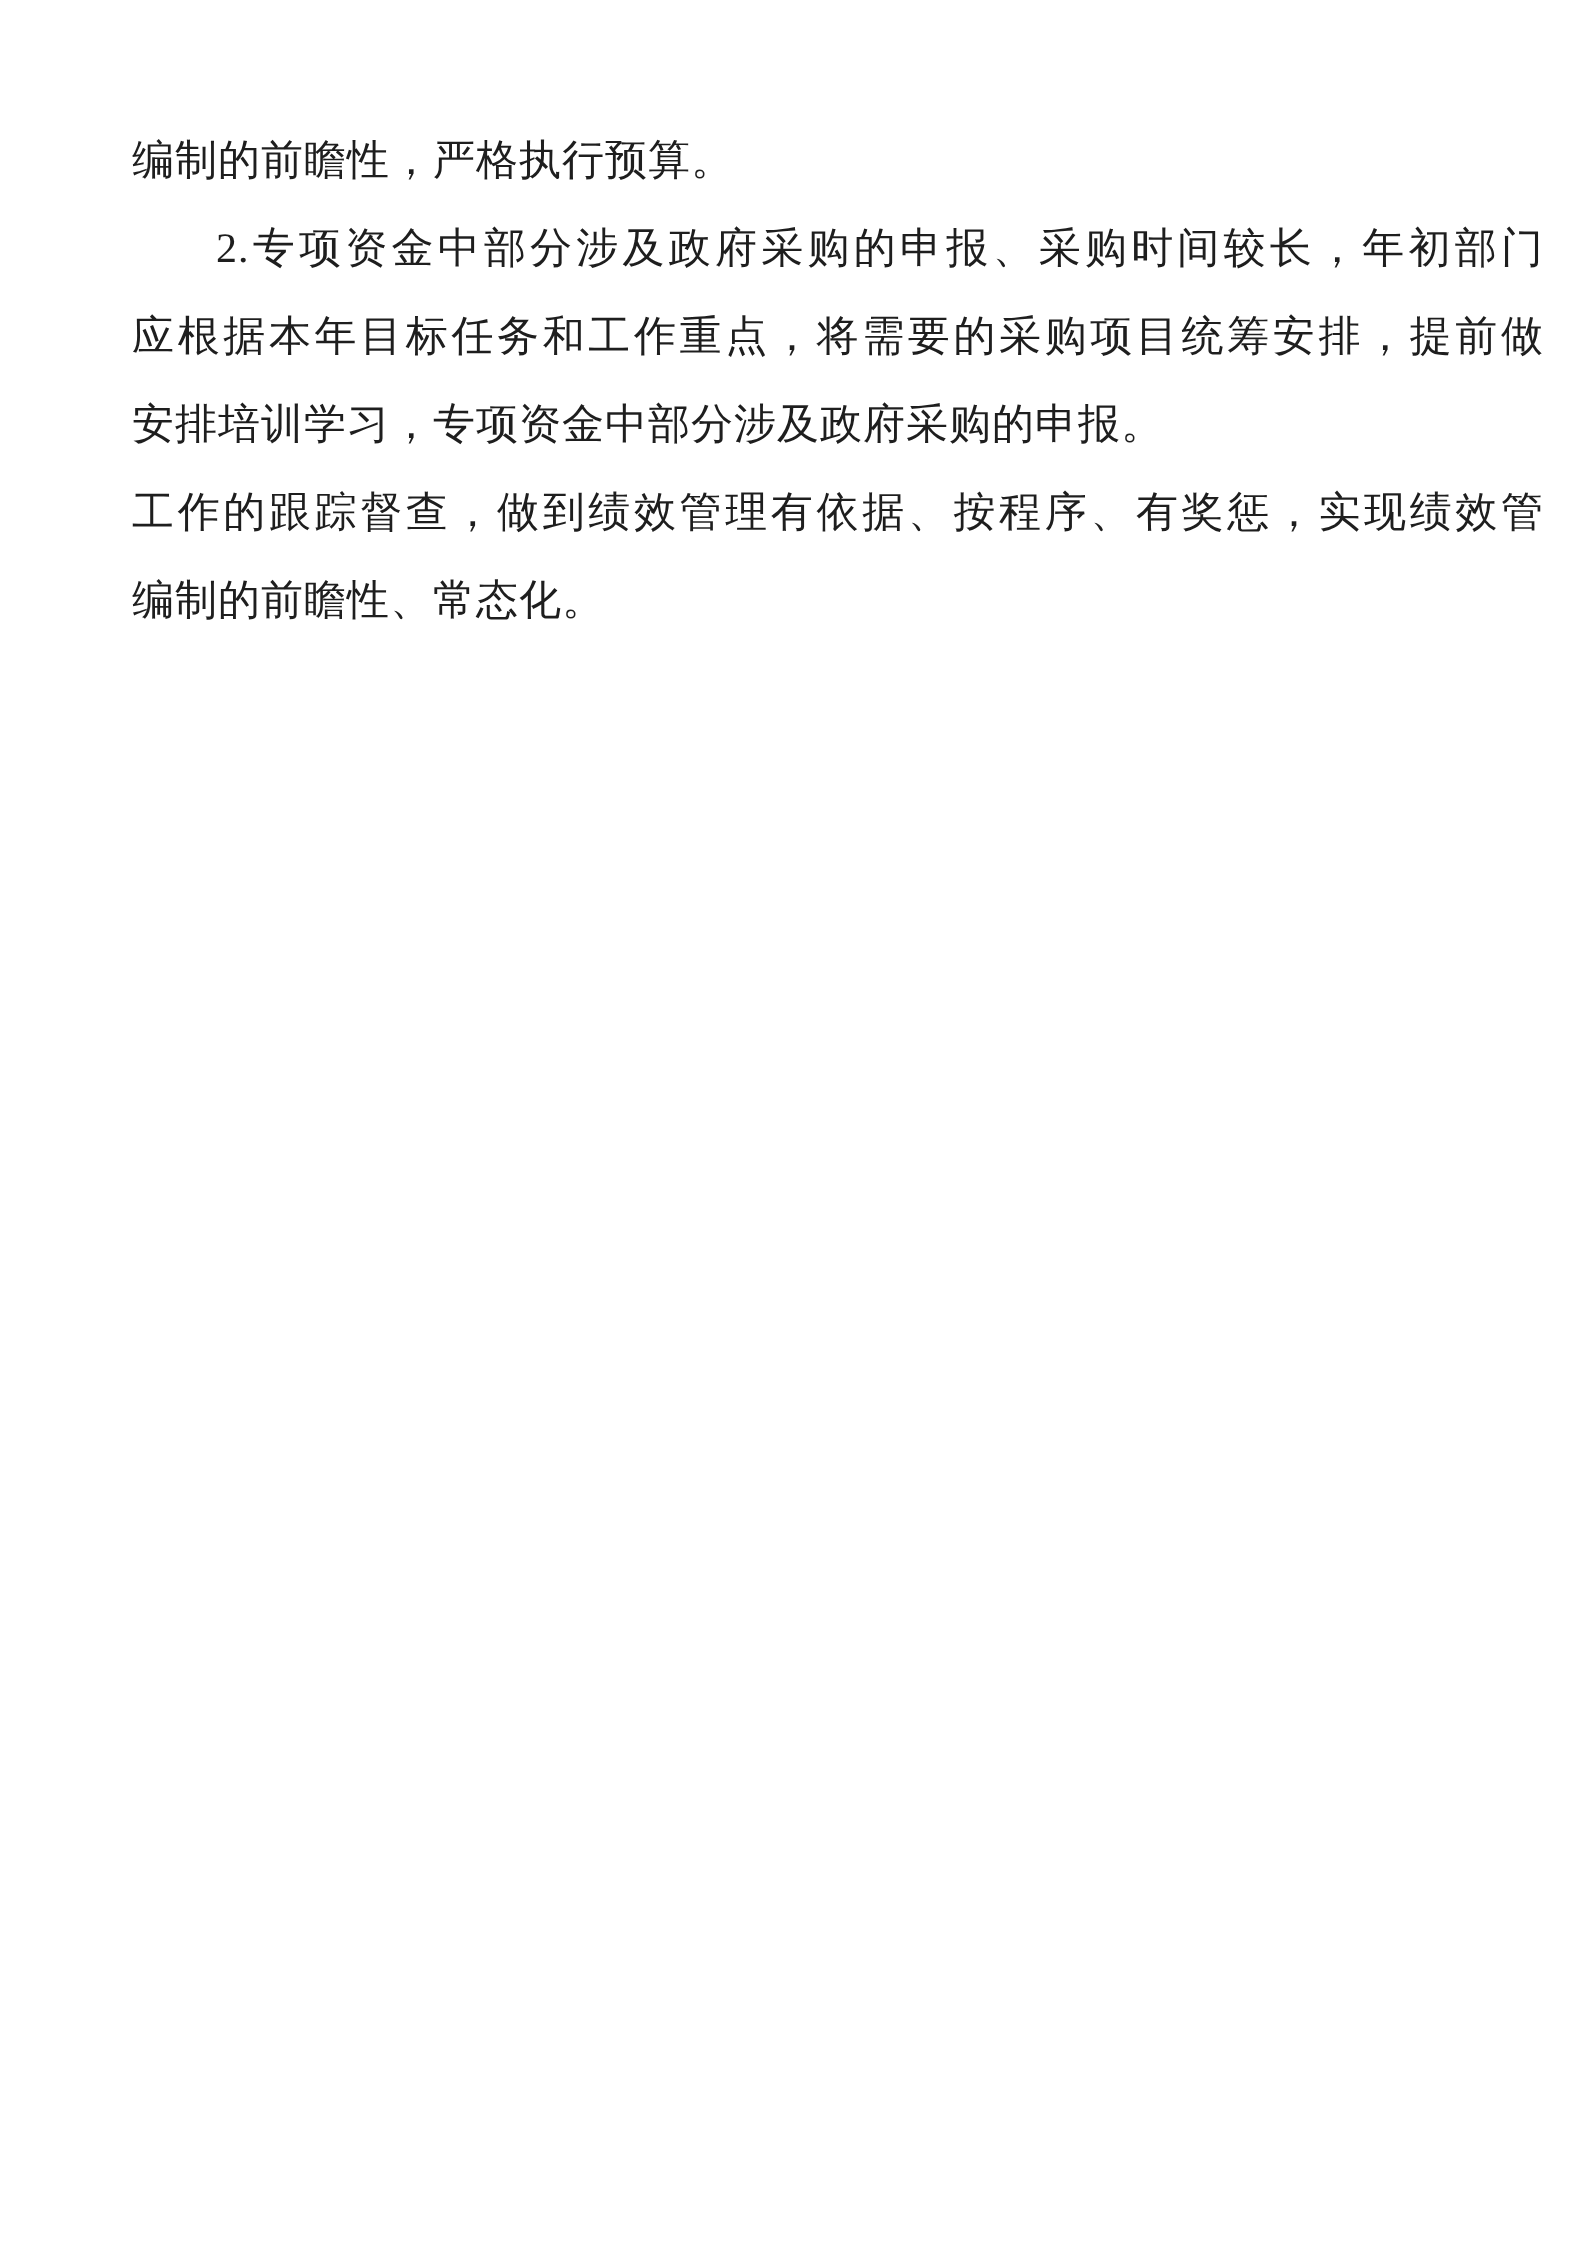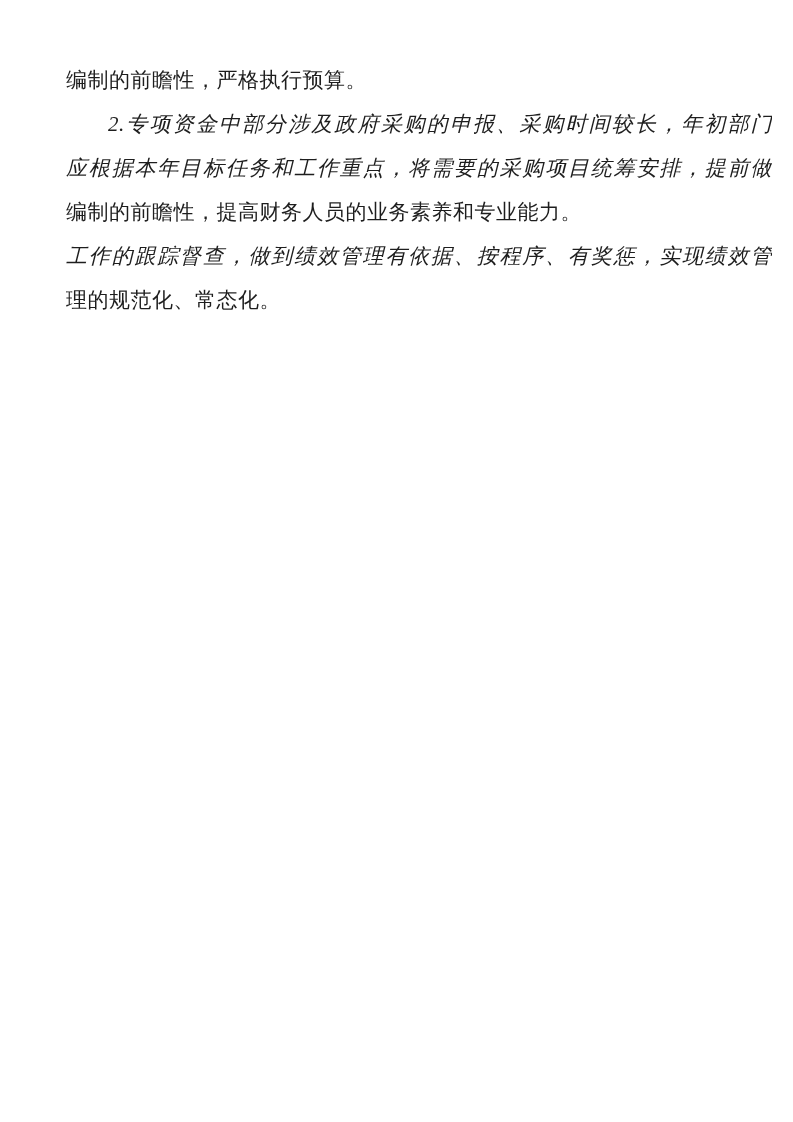--- a/index.html
+++ b/index.html
@@ -35,21 +35,20 @@
     font-size: 21px;
     line-height: 44px;
     height: 44px;
     letter-spacing: 0.5px;
     overflow: hidden;
   }
   
   .line.fill {
     text-align: justify;
     text-align-last: justify;
-    font-style: italic;
   }
   
   .line.indent {
     text-indent: 42px;
   }
 </style>
 </head>
 <body>
 
 <div class="page">
@@ -58,22 +57,22 @@
     <div class="para">
       <div class="line">编制的前瞻性，严格执行预算。</div>
     </div>
 
     <div class="para">
       <div class="line indent fill">2.专项资金中部分涉及政府采购的申报、采购时间较长，年初部门</div>
       <div class="line fill">应根据本年目标任务和工作重点，将需要的采购项目统筹安排，提前做</div>
     </div>
 
     <div class="para">
-      <div class="line">编制的前瞻性，提高财务人员的业务素养和专业能力。</div>
+      <div class="line">安排培训学习，专项资金中部分涉及政府采购的申报。</div>
     </div>
 
     <div class="para">
       <div class="line fill">工作的跟踪督查，做到绩效管理有依据、按程序、有奖惩，实现绩效管</div>
-      <div class="line">理的规范化、常态化。</div>
+      <div class="line">编制的前瞻性、常态化。</div>
     </div>
 
   </div>
 </div>
 
 </body></html>

